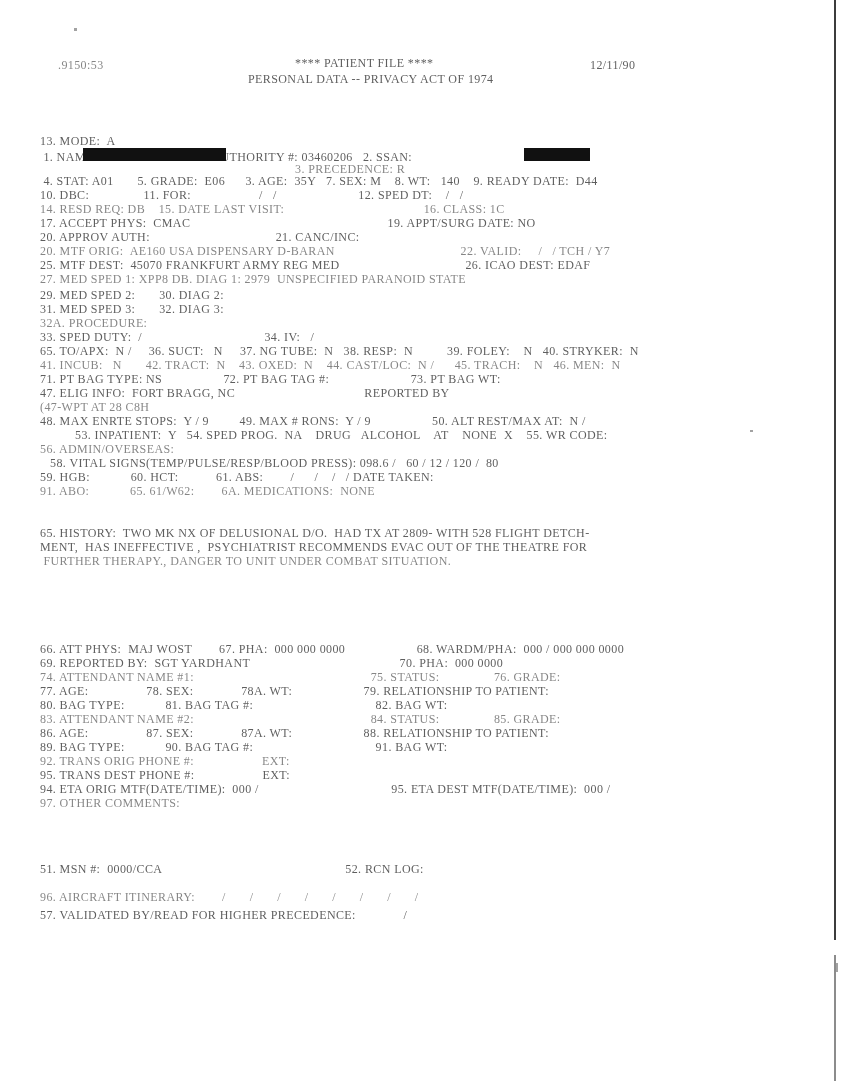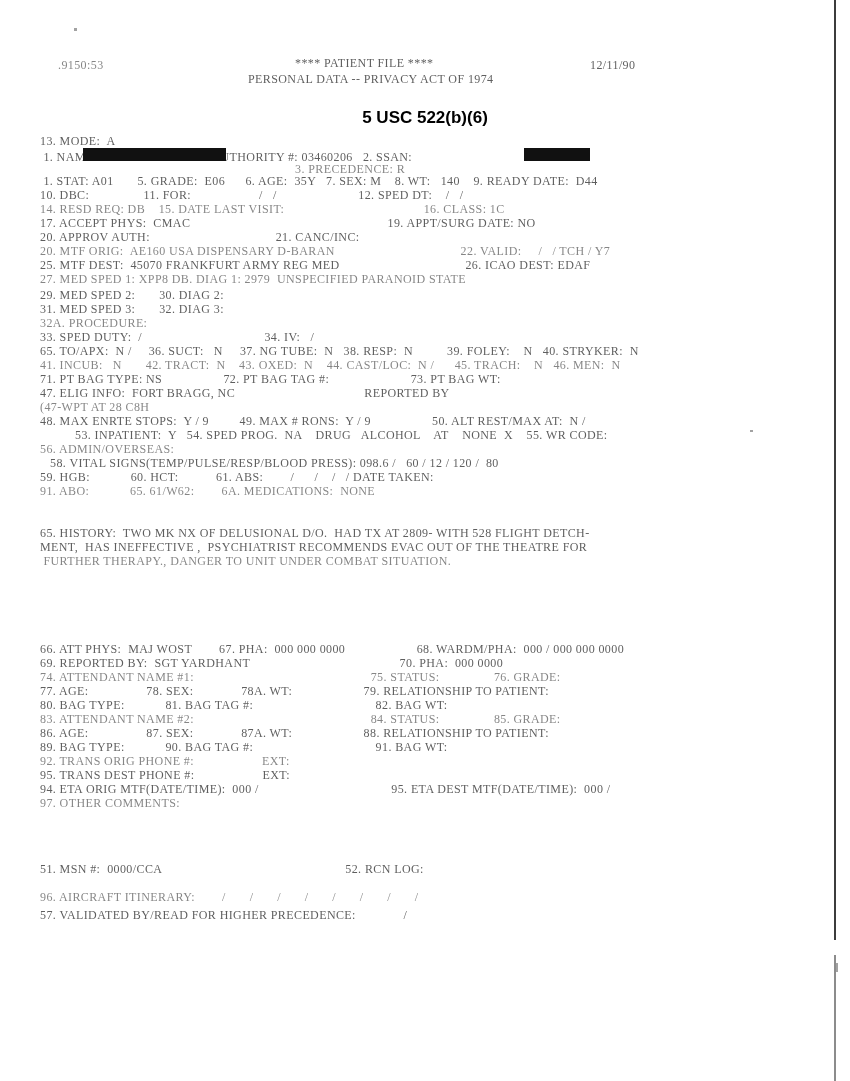--- a/index.html
+++ b/index.html
@@ -105,27 +105,26 @@
   <div class="speck" style="left:750px;top:430px;width:3px;height:2px;"></div>
   <div class="speck" style="left:836px;top:963px;width:2px;height:9px;"></div>
 
   <div class="doc">
 
     <div class="mono dim hdr-line" style="left:28px;top:36px;">.9150:53</div>
     <div class="mono hdr-line" style="left:265px;top:34px;">**** PATIENT FILE ****</div>
     <div class="mono hdr-line" style="left:218px;top:50px;">PERSONAL DATA -- PRIVACY ACT OF 1974</div>
     <div class="mono hdr-line" style="left:560px;top:36px;">12/11/90</div>
 
-    <div class="stamp stamp-top">5 USC 522(b)(6)</div>
 
     <div id="form-lines">
         <div class="mono abs" style="left: 10px; top: 112px;">13. MODE:  A</div>
         <div class="mono abs" style="left: 10px; top: 128px;"> 1. NAME:                            18. AUTHORITY #: 03460206   2. SSAN:</div>
         <div class="mono abs dim" style="left: 10px; top: 140px;">                                                                           3. PRECEDENCE: R</div>
-        <div class="mono abs" style="left: 10px; top: 152px;"> 1. STAT: A01       5. GRADE:  E06      6. AGE:  35Y   7. SEX: M    8. WT:   140    9. READY DATE:  D44</div>
+        <div class="mono abs" style="left: 10px; top: 152px;"> 4. STAT: A01       5. GRADE:  E06      3. AGE:  35Y   7. SEX: M    8. WT:   140    9. READY DATE:  D44</div>
         <div class="mono abs" style="left: 10px; top: 166px;">10. DBC:                11. FOR:                    /   /                        12. SPED DT:    /   /</div>
         <div class="mono abs dim" style="left: 10px; top: 180px;">14. RESD REQ: DB    15. DATE LAST VISIT:                                         16. CLASS: 1C</div>
         <div class="mono abs" style="left: 10px; top: 194px; text-align: center;">17. ACCEPT PHYS:  CMAC                                                          19. APPT/SURG DATE: NO</div>
         <div class="mono abs" style="left: 10px; top: 208px;">20. APPROV AUTH:                                     21. CANC/INC:</div>
         <div class="mono abs dim" style="left: 10px; top: 222px;">20. MTF ORIG:  AE160 USA DISPENSARY D-BARAN                                     22. VALID:     /   / TCH / Y7</div>
         <div class="mono abs" style="left: 10px; top: 236px;">25. MTF DEST:  45070 FRANKFURT ARMY REG MED                                     26. ICAO DEST: EDAF</div>
         <div class="mono abs dim" style="left: 10px; top: 250px;">27. MED SPED 1: XPP8 DB. DIAG 1: 2979  UNSPECIFIED PARANOID STATE</div>
         <div class="mono abs" style="left: 10px; top: 266px;">29. MED SPED 2:       30. DIAG 2:</div>
         <div class="mono abs" style="left: 10px; top: 280px;">31. MED SPED 3:       32. DIAG 3:</div>
         <div class="mono abs dim" style="left: 10px; top: 294px;">32A. PROCEDURE:</div>

